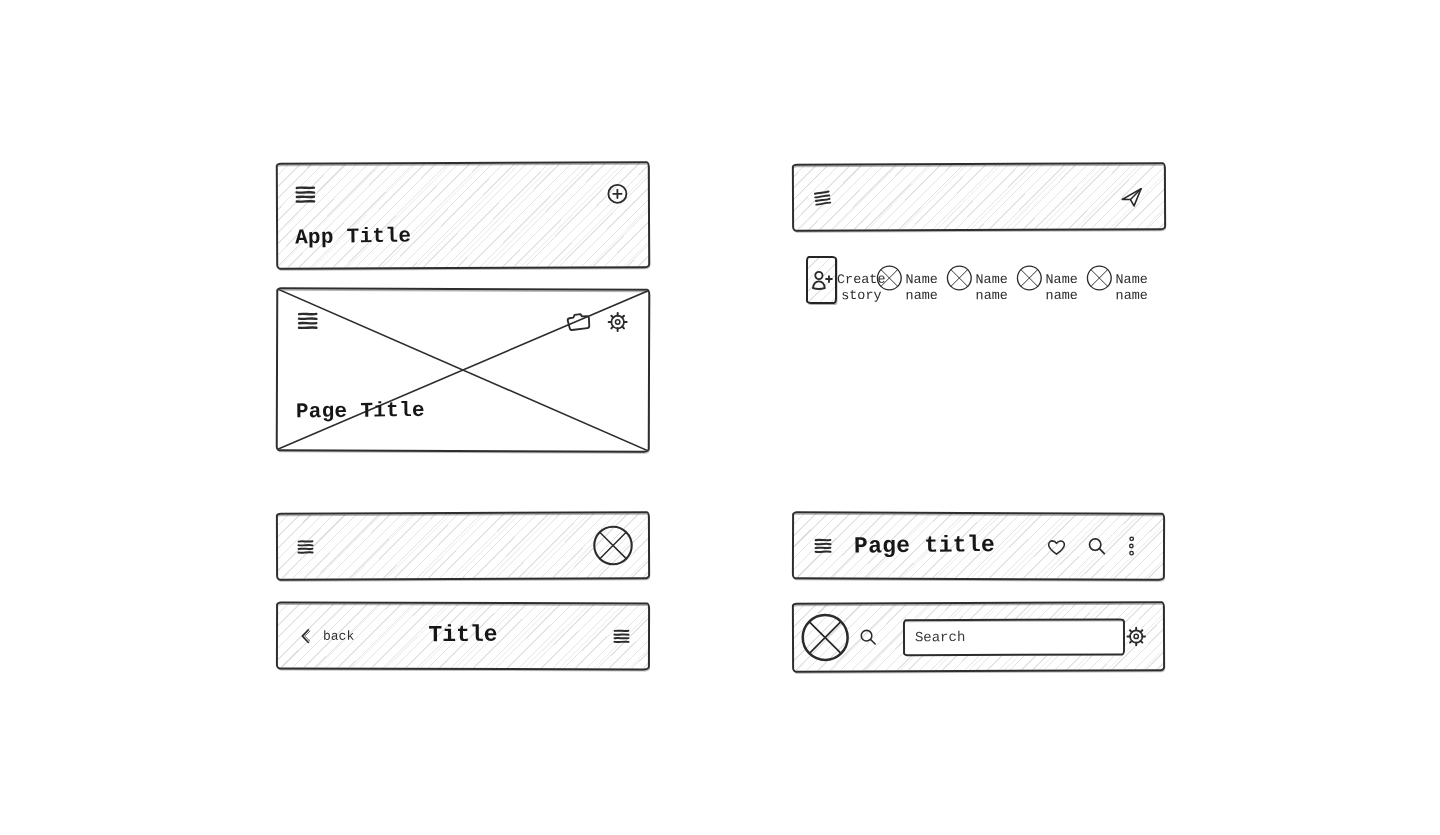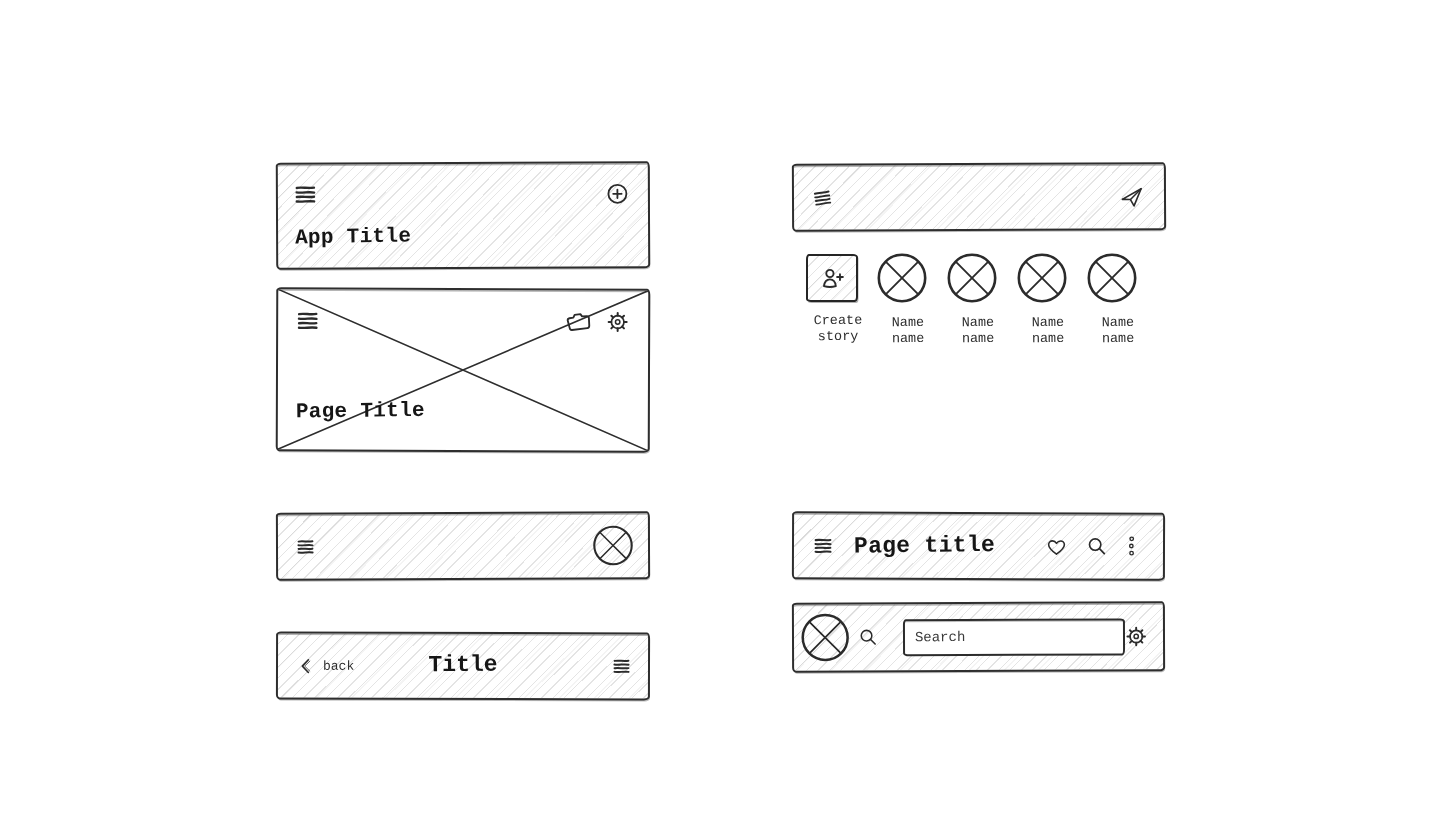--- a/index.html
+++ b/index.html
@@ -42,30 +42,30 @@
   .app-header-card .ttl  { position: absolute; left: 17px; bottom: 19px; }
 
   .page-card { left: 276px; top: 288px; width: 374px; height: 164px; transform: rotate(0.2deg); background: #fff; }
   .page-card .xph { position: absolute; inset: 0; width: 100%; height: 100%; }
   .page-card .menu { position: absolute; left: 19px; top: 22px; }
   .page-card .r-icons { position: absolute; right: 19px; top: 20px; display: flex; gap: 13px; align-items: center; }
   .page-card .ttl { position: absolute; left: 18px; bottom: 27px; }
 
   .avatar-bar { left: 276px; top: 512px; width: 374px; height: 68px; transform: rotate(-0.2deg); justify-content: space-between; padding: 0 14px 0 19px; display:flex; align-items:center; }
 
-  .back-title-bar { left: 276px; top: 632px; width: 374px; height: 68px; transform: rotate(0.15deg); }
+  .back-title-bar { left: 276px; top: 602px; width: 374px; height: 68px; transform: rotate(0.15deg); }
   .back-title-bar .back-btn { position: absolute; left: 20px; top: 0; height: 100%; display: flex; align-items: center; gap: 12px; }
   .back-title-bar .ttl { position: absolute; left: 0; right: 0; top: 50%; transform: translateY(-54%) rotate(-0.6deg); text-align: center; font-size: 23px; font-weight: bold; color:#161616; }
   .back-title-bar .menu { position: absolute; right: 18px; top: 50%; transform: translateY(-50%); }
 
   
   .send-bar { left: 792px; top: 163px; width: 374px; height: 68px; transform: rotate(-0.25deg); justify-content: space-between; padding: 0 20px; display:flex; align-items:center; }
 
   .stories-row { position: absolute; left: 806px; top: 252px; display: flex; gap: 6px; }
-  .story-item { width: 64px; display: flex; flex-direction: column; align-items: flex-start; }
+  .story-item { width: 64px; display: flex; flex-direction: row; align-items: flex-end; }
   .create-tile {
     width: 52px; height: 48px; margin-top: 2px;
     border: 2.5px solid #252525; border-radius: 3px 5px 3px 5px / 5px 3px 5px 3px;
     display: flex; align-items: center; justify-content: center;
     box-shadow: 1px 1.5px 0 -0.5px rgba(60,60,60,.4);
   }
   .story-avatar { width: 52px; height: 52px; }
   .story-label { margin-top: 11px; font-size: 13.5px; line-height: 1.2; text-align: center; color: #2e2e2e; transform: rotate(-0.5deg); }
 
   .page-title-bar { left: 792px; top: 512px; width: 373px; height: 68px; transform: rotate(0.2deg); display:flex; align-items:center; padding: 0 26px 0 20px; }

